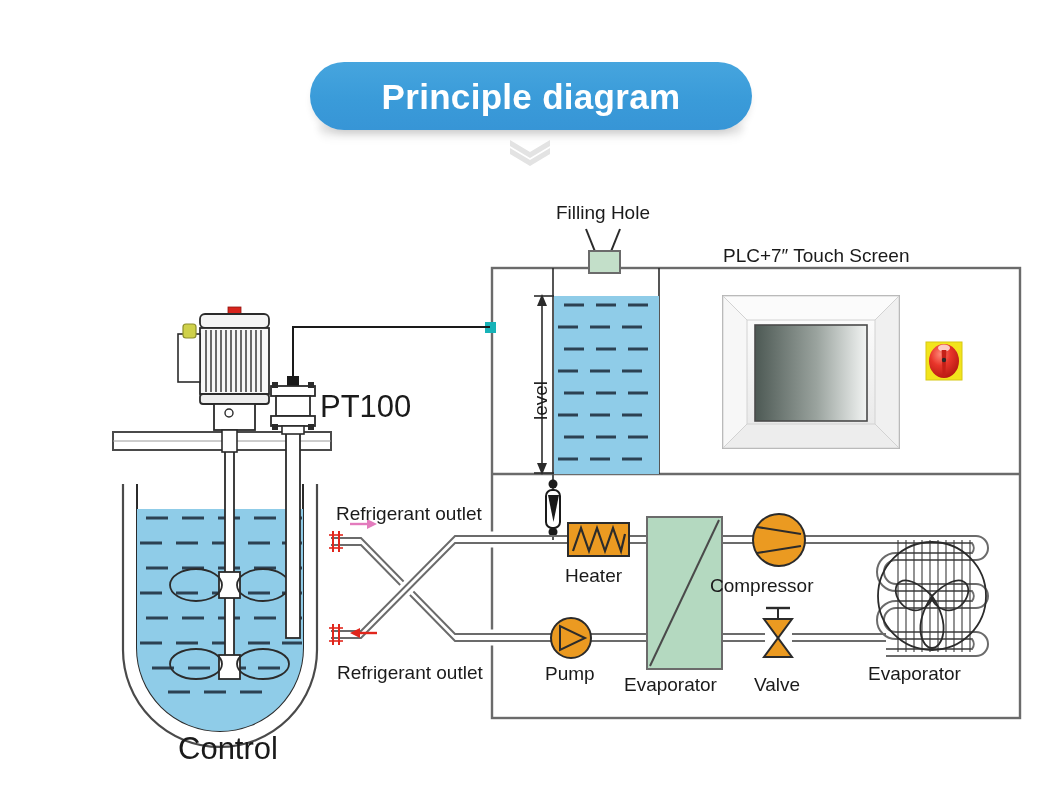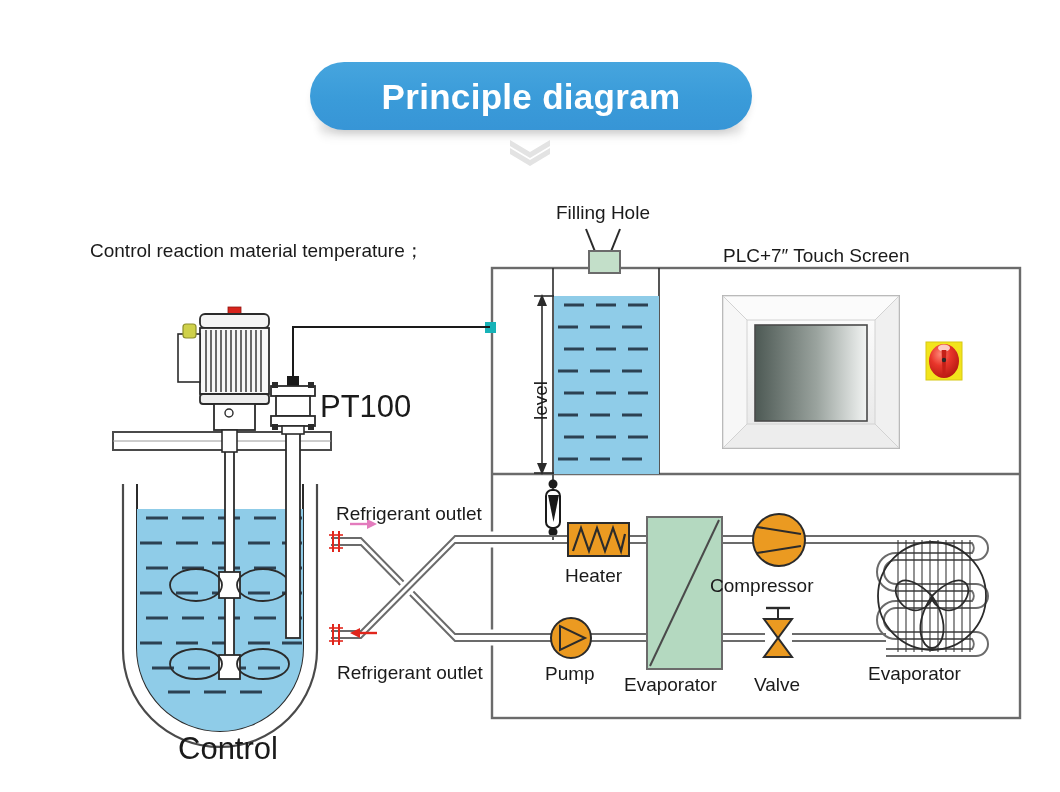--- a/index.html
+++ b/index.html
@@ -78,21 +78,20 @@
     <span class="title-pill-text">Principle diagram</span>
   </div>
 
   <svg style="position:absolute;left:506px;top:140px;" width="48" height="28" viewBox="0 0 48 28">
     <g fill="#e3e3e3">
       <polygon points="4,0 24,12 44,0 44,6 24,18 4,6"></polygon>
       <polygon points="4,8 24,20 44,8 44,14 24,26 4,14"></polygon>
     </g>
   </svg>
 
-  <div class="lbl" style="left:90px;top:238px;">Control reaction material temperature；</div>
 
   <svg style="position:absolute;left:0;top:0;" width="1060" height="792" viewBox="0 0 1060 792">
 
     <defs>
       <linearGradient id="hmiScreen" x1="0" y1="0" x2="1" y2="0">
         <stop offset="0%" stop-color="#4d5954"></stop>
         <stop offset="55%" stop-color="#9aa39e"></stop>
         <stop offset="100%" stop-color="#f2f4f3"></stop>
       </linearGradient>
       <linearGradient id="bevelT" x1="0" y1="0" x2="0" y2="1">

